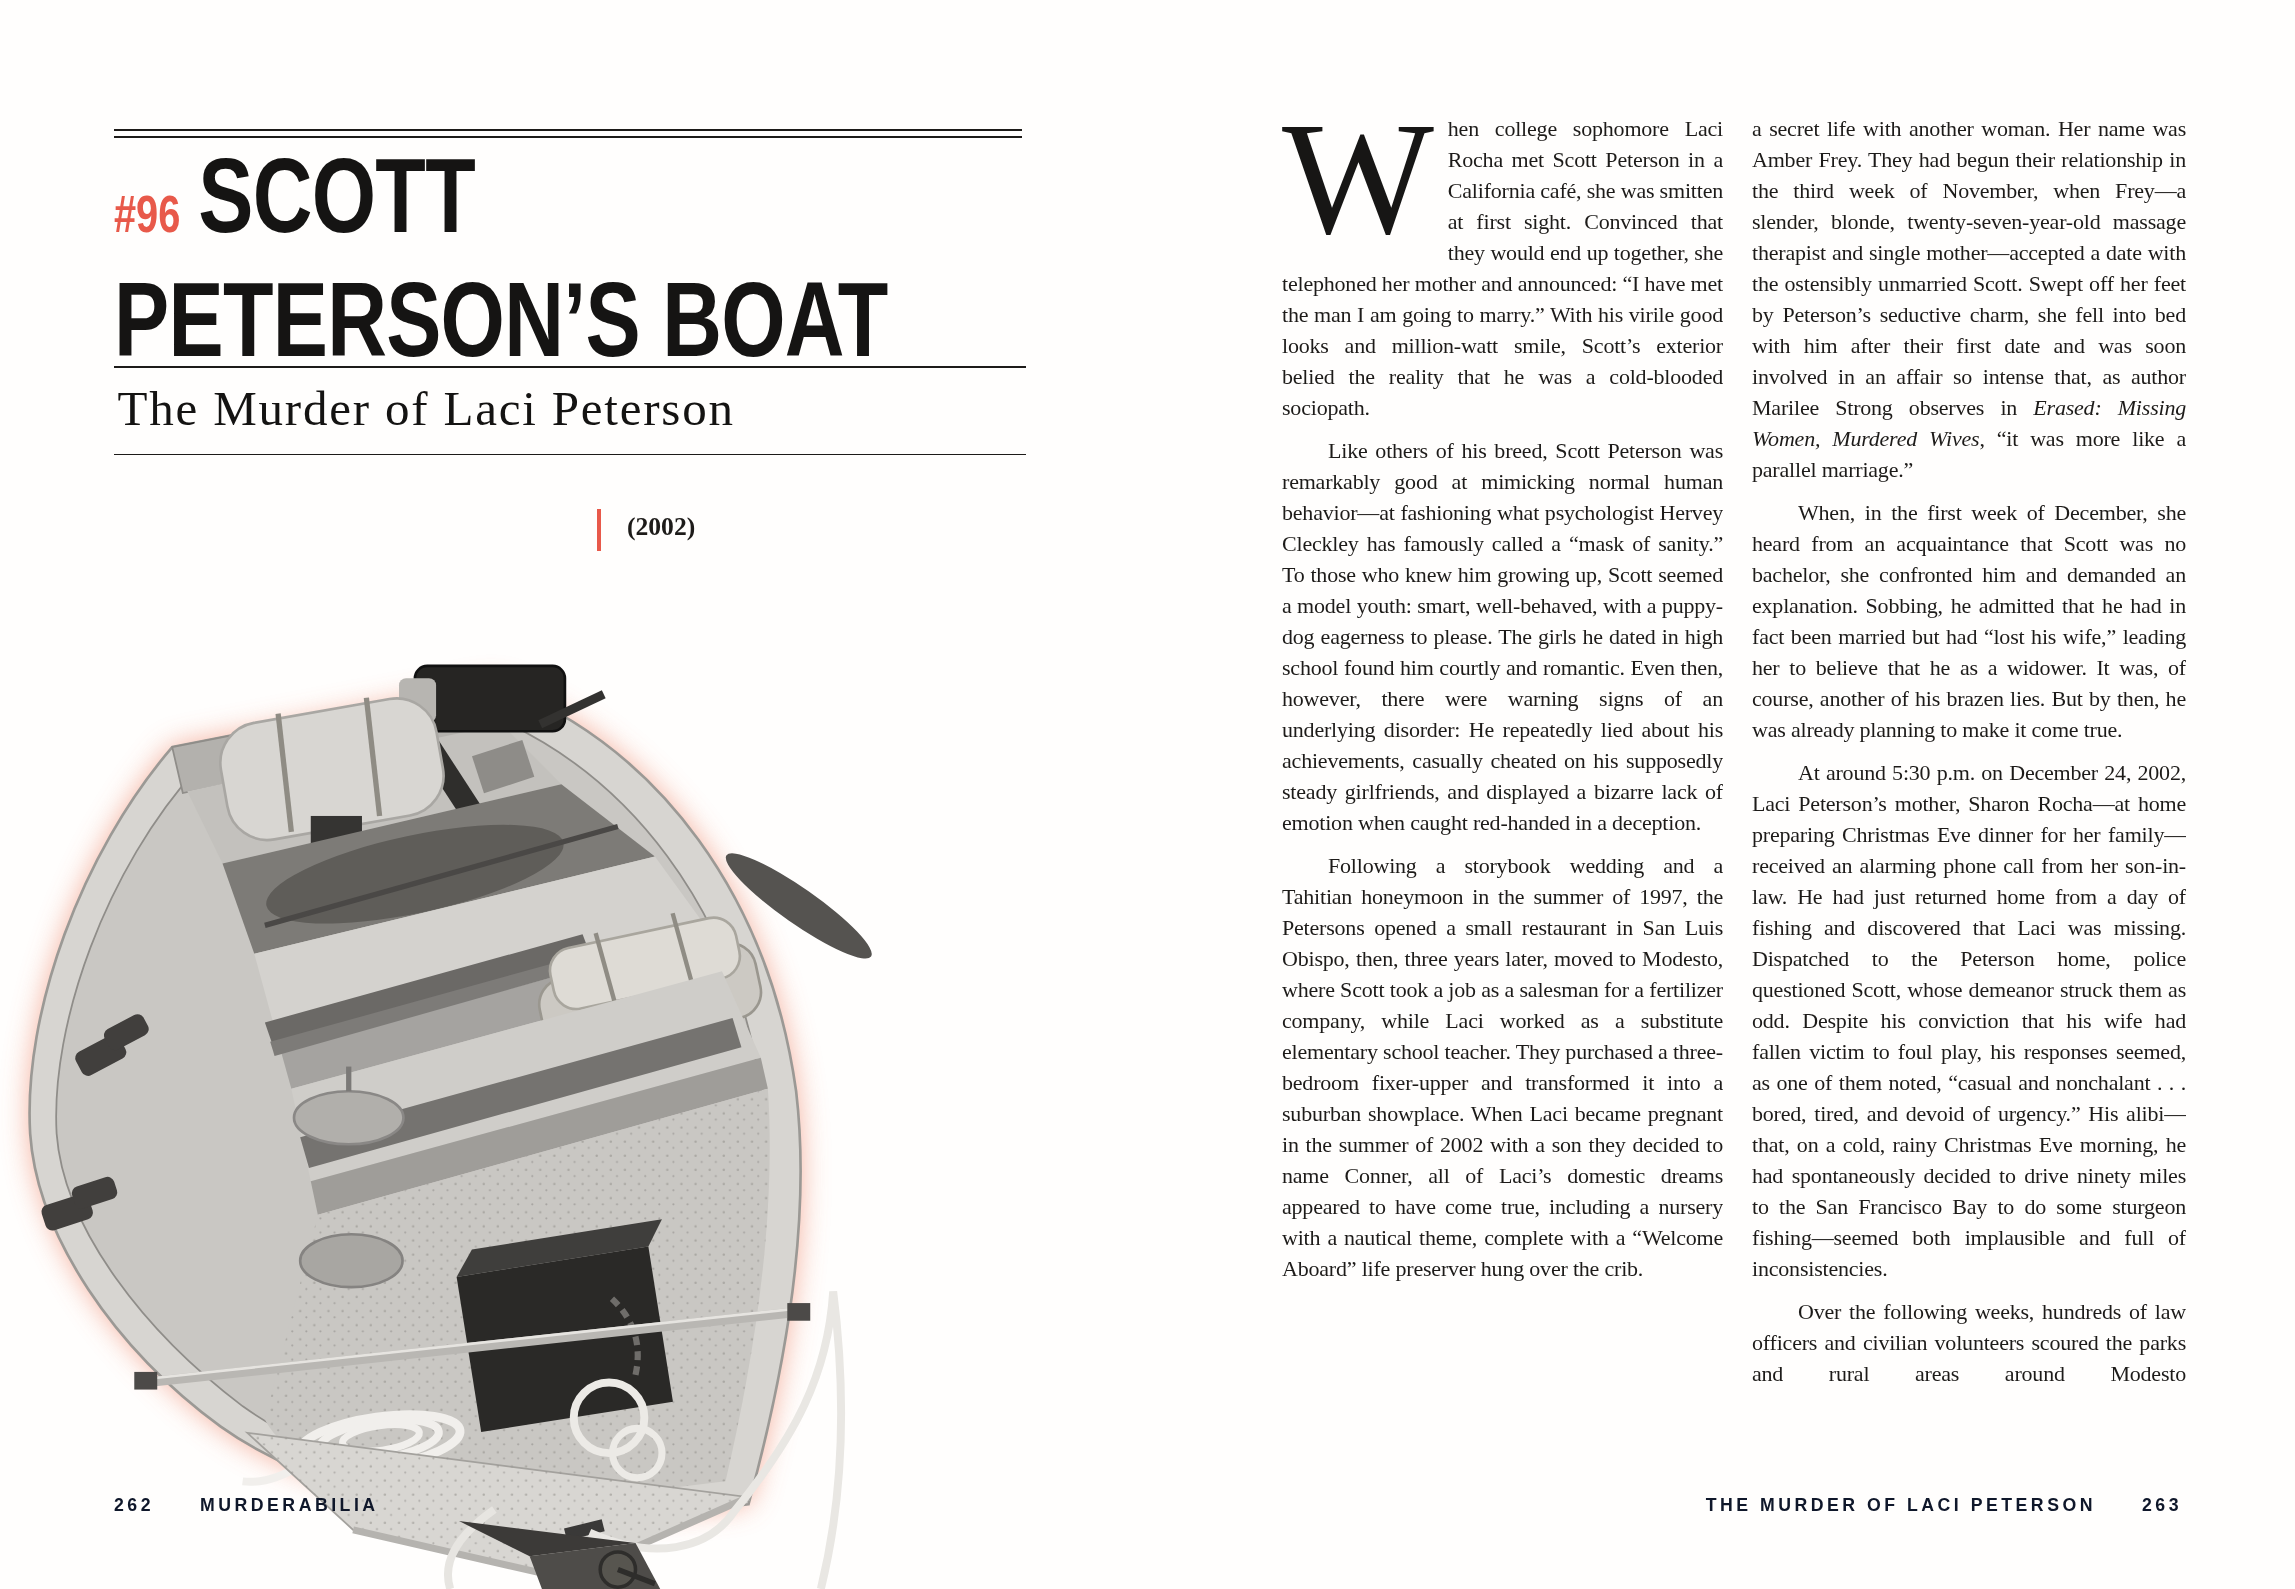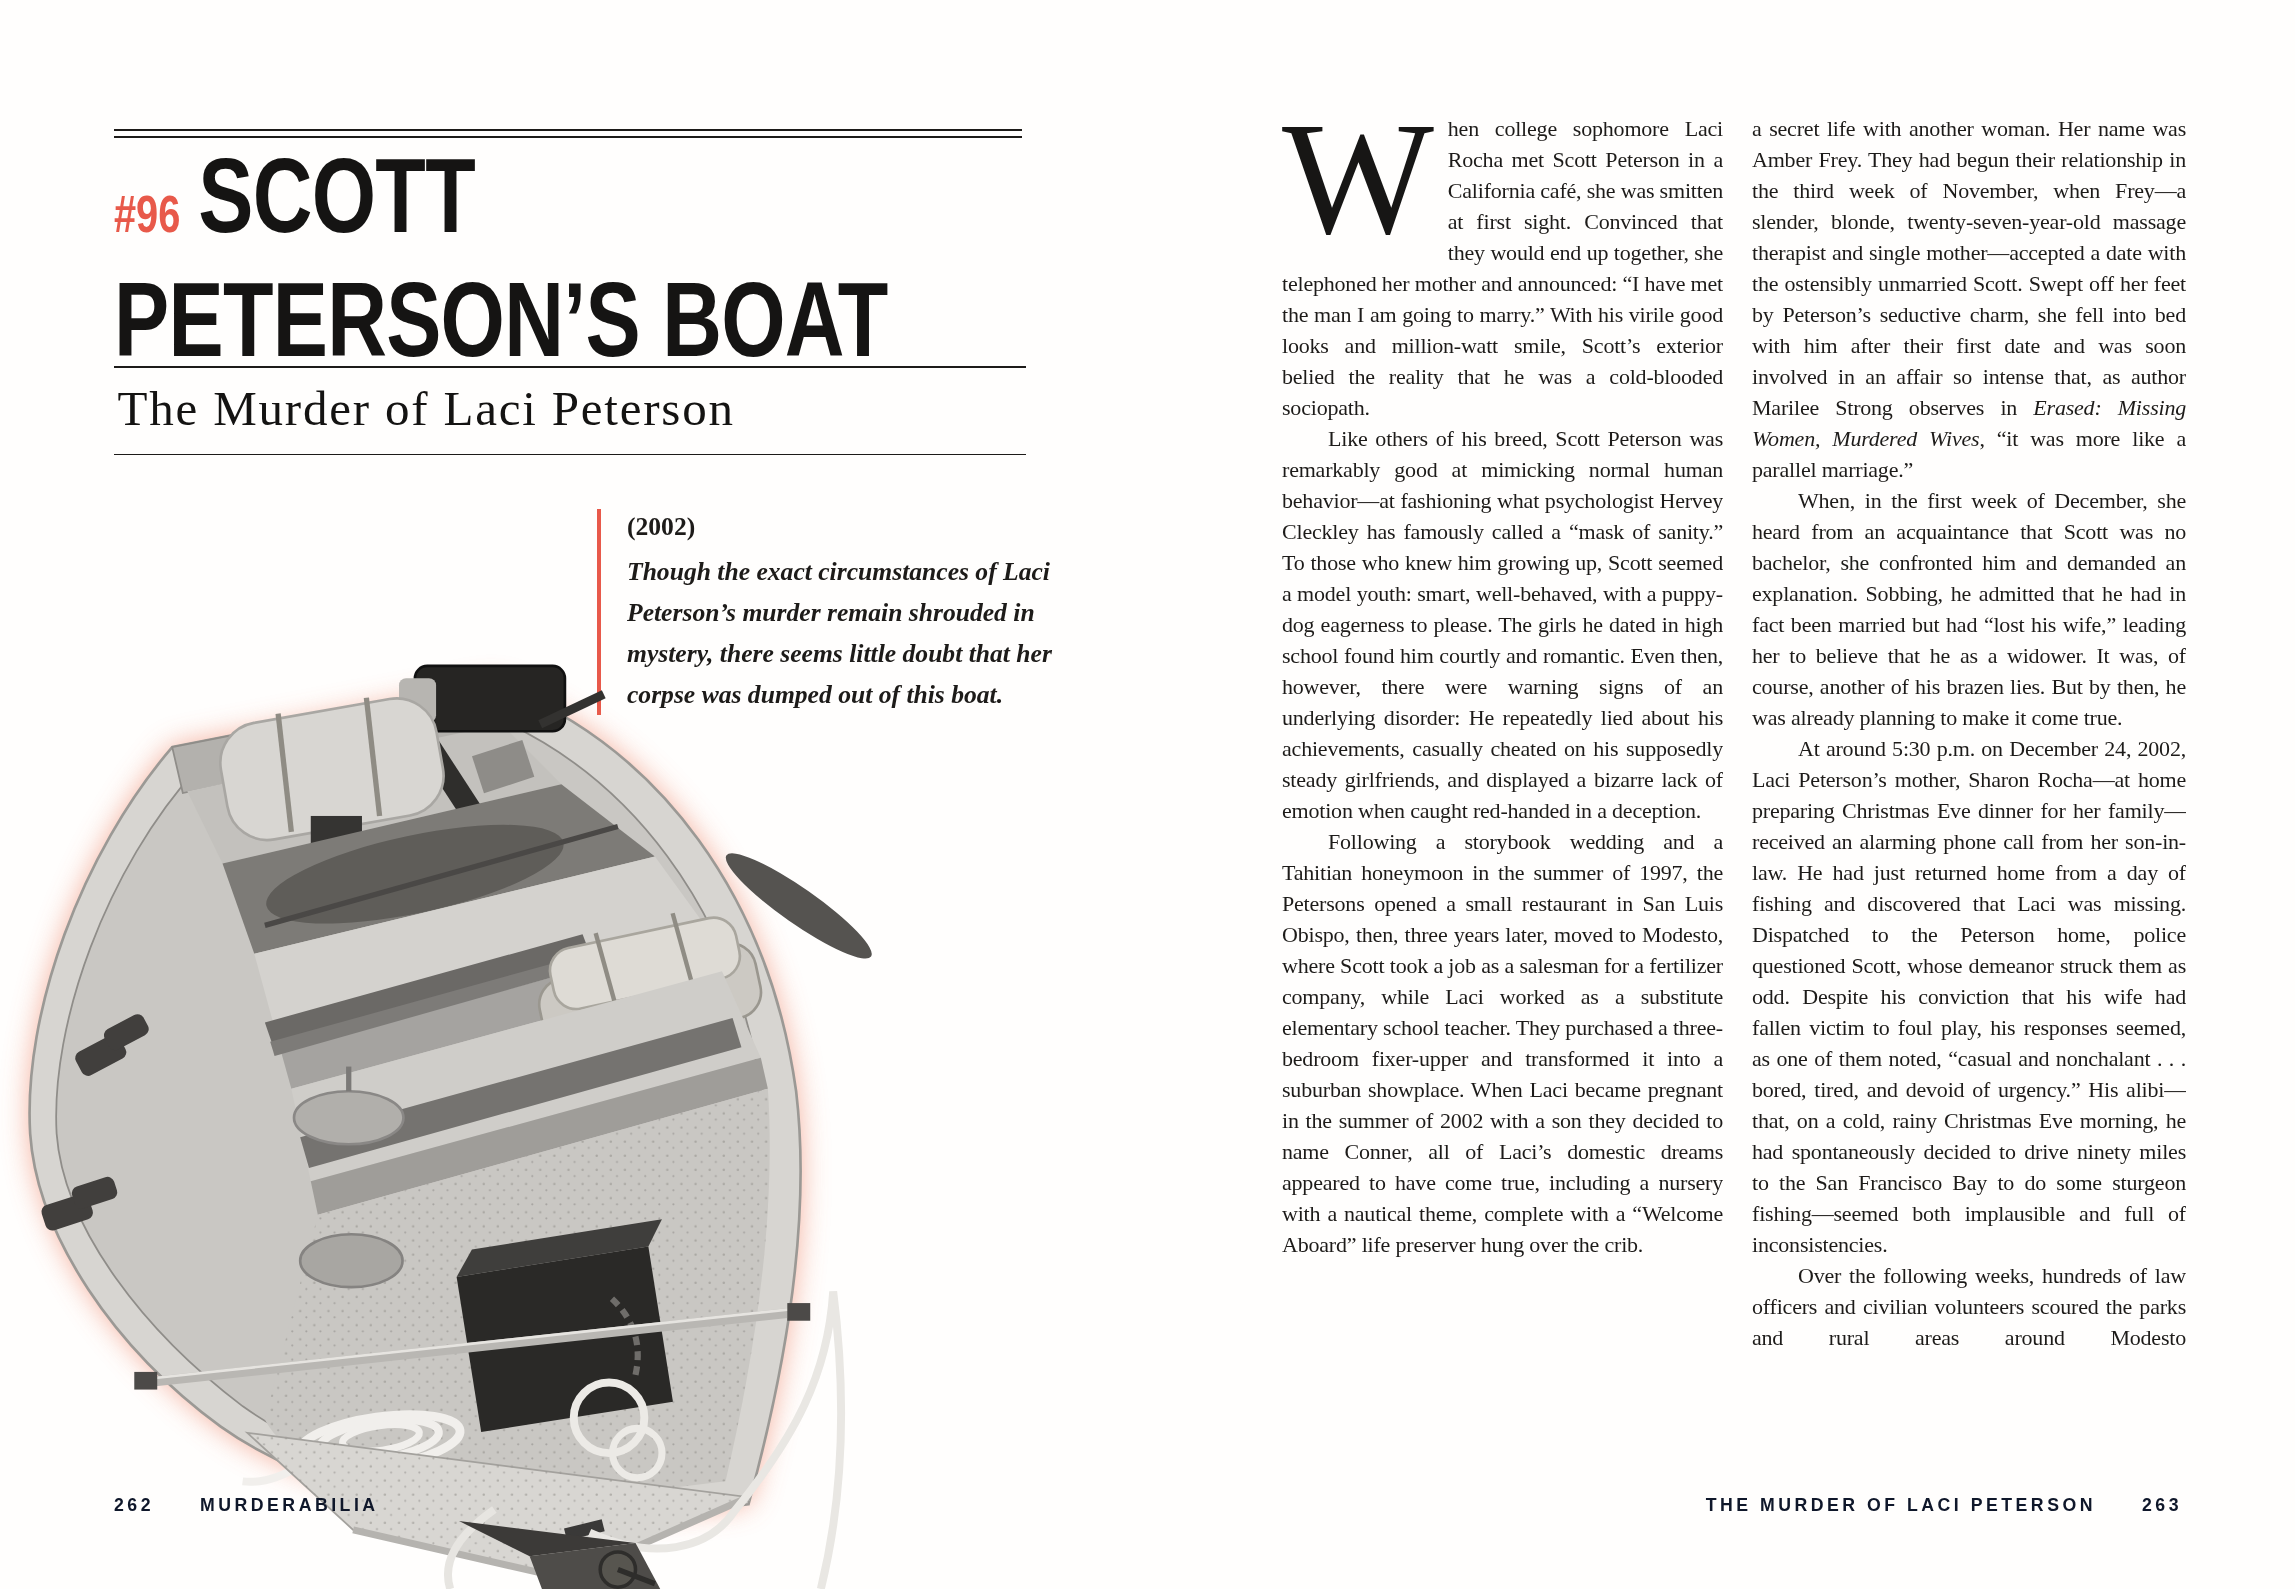--- a/index.html
+++ b/index.html
@@ -27,21 +27,21 @@
           font-size:17.7px;letter-spacing:3.5px;color:#0f172a;z-index:5;}
   .footer-left{left:114px;top:1495px;}
   .footer-right{left:1677px;top:1495px;width:505px;text-align:right;}
   .folio-gap{display:inline-block;width:46px;}
   
   .col{position:absolute;top:113px;height:1376px;overflow:hidden;
        font-size:22px;line-height:31px;text-align:justify;letter-spacing:-0.2px;}
   .col-1{left:1282px;width:441px;}
   .col-2{left:1752px;width:434px;}
   .body-p{margin:0;}
-  .body-p.indent{text-indent:46px;}
+  .body-p.indent{text-indent:46px;margin-top:12px;}
   .body-p.jlast{text-align-last:justify;}
   .dropcap{float:left;font-size:161px;line-height:124px;height:122px;
            padding:3.5px 14px 0 0;color:#171615;}
   em{font-style:italic;}
 </style>
 </head>
 <body>
 
 <div class="spread">
 
@@ -52,21 +52,20 @@
       <span><span class="t-num">#96</span><span>SCOTT</span></span><br>
       <span>PETERSON’S BOAT</span>
     </h1>
 
     <div class="subtitle-band">
       <div class="subtitle">The Murder of Laci Peterson</div>
     </div>
 
     <div class="caption-block">
       <p class="caption-year">(2002)</p>
-      <p class="caption-text">Though the exact circumstances of Laci Peterson’s murder remain shrouded in mystery, there seems little doubt that her corpse was dumped out of this boat.</p>
     </div>
 
     <div class="photo">
       <svg width="971" height="946" viewBox="0 0 1100 1072" xmlns="http://www.w3.org/2000/svg" role="img">
         <defs>
           <filter id="glow" x="-20%" y="-20%" width="140%" height="140%">
             <feGaussianBlur stdDeviation="16"></feGaussianBlur>
           </filter>
           <pattern id="speck" width="16" height="16" patternUnits="userSpaceOnUse">
             <circle cx="4" cy="5" r="1.4" fill="#8f8d89" opacity="0.55"></circle>

